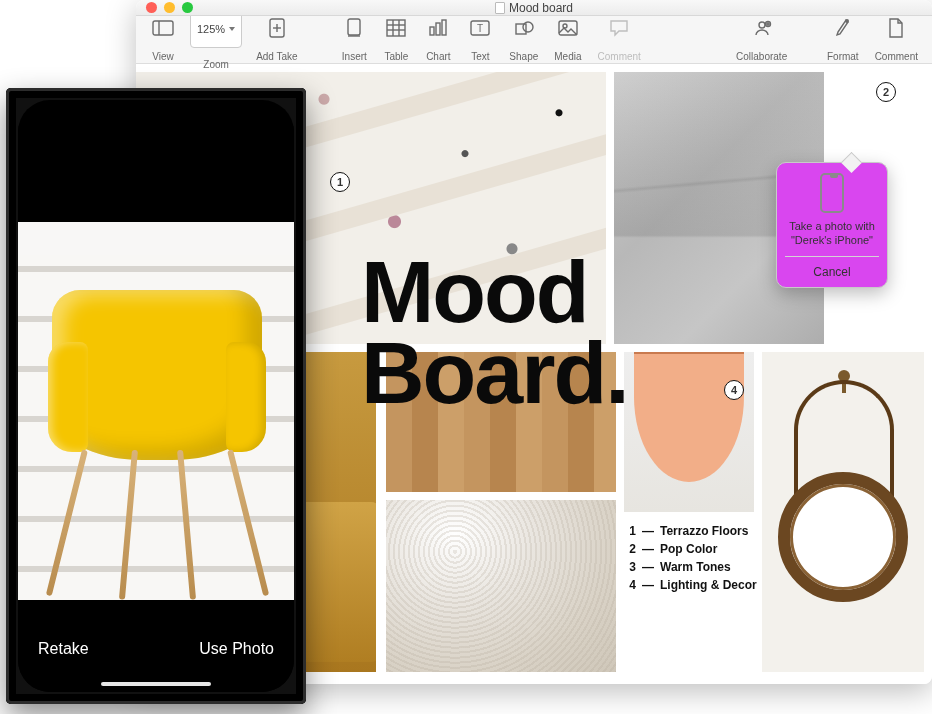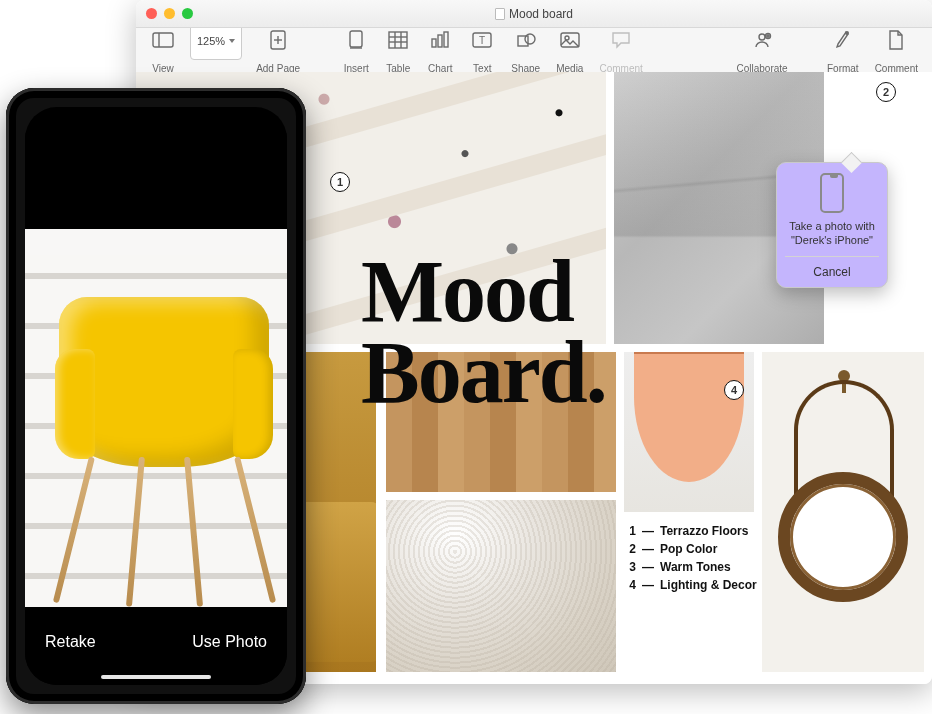--- a/index.html
+++ b/index.html
@@ -9,21 +9,21 @@
     background: #fff; position: relative; overflow: hidden;
     color: #333;
   }
   
   .mac-window {
     position: absolute; left: 136px; top: 0; width: 796px; height: 684px;
     background: #fff; border-radius: 8px; box-shadow: 0 8px 30px rgba(0,0,0,.25);
     overflow: hidden;
   }
   .titlebar {
-    height: 28px; background: linear-gradient(#f8f8f8,#ececec);
+    height: 16px; background: linear-gradient(#f8f8f8,#ececec);
     border-bottom: 1px solid #d8d8d8;
     display:flex; align-items:center; padding:0 10px; position:relative;
   }
   .traffic { display:flex; gap:7px; }
   .dot { width:11px; height:11px; border-radius:50%; }
   .dot.red{background:#ff5f57;} .dot.yel{background:#ffbd2e;} .dot.grn{background:#28c940;}
   .win-title { position:absolute; left:0; right:0; text-align:center; font-size:12px; color:#444; display:flex; align-items:center; justify-content:center; gap:4px;}
   .doc-ico{width:10px;height:12px;background:#fff;border:1px solid #bbb;border-radius:1px;display:inline-block;}
   .toolbar {
     height: 48px; background:#f6f6f6; border-bottom:1px solid #ddd;
@@ -67,30 +67,30 @@
   .lamp-shade{position:absolute;left:10px;top:0;width:110px;height:130px;background:#f2ae88;border-radius:0 0 55px 55px/0 0 85px 85px;border-top:2px solid #c97a4f;}
   .lamp-cap{position:absolute;left:60px;top:-10px;width:10px;height:14px;background:#b87148;border-radius:2px;}
   .tile.mirror{left:626px;top:280px;width:162px;height:320px;background:#f3f1ec;}
   .hook{position:absolute;left:76px;top:18px;width:12px;height:12px;background:#7a5a2c;border-radius:50%;}
   .hook::after{content:"";position:absolute;left:4px;top:11px;width:4px;height:12px;background:#7a5a2c;}
   .strap{position:absolute;left:32px;top:28px;width:100px;height:120px;border:4px solid #5a3a17;border-bottom:none;border-radius:80px 80px 0 0;}
   .mir-frame{position:absolute;left:16px;top:120px;width:130px;height:130px;border-radius:50%;background:#fff;border:12px solid #6b4721;box-shadow:inset 0 0 0 3px #8a6235;}
   .legend{position:absolute;left:488px;top:450px;width:200px;font-size:12px;font-weight:700;color:#111;line-height:1.5;}
   .legend-row{display:flex;gap:6px;}
   .legend-row .n{width:12px;text-align:right;}
-  .board-title{position:absolute;left:225px;top:180px;font-size:88px;font-weight:800;line-height:.92;letter-spacing:-2px;color:#0a0a0a;z-index:5;font-family:Liberation Serif, serif;}
+  .board-title{position:absolute;left:225px;top:180px;font-size:88px;font-weight:800;line-height:.92;letter-spacing:-2px;color:#0a0a0a;z-index:5;font-family:Liberation Sans, sans-serif;}
   
-  .popover{position:absolute;left:640px;top:90px;width:112px;background:#c4b5fd;border:1px solid #c9c9c9;border-radius:10px;box-shadow:0 6px 18px rgba(0,0,0,.25);padding:10px 8px 0;z-index:20;display:flex;flex-direction:column;align-items:center;justify-content:center;}
+  .popover{position:absolute;left:640px;top:90px;width:112px;background:#d946ef;border:1px solid #c9c9c9;border-radius:10px;box-shadow:0 6px 18px rgba(0,0,0,.25);padding:10px 8px 0;z-index:20;display:flex;flex-direction:column;align-items:center;justify-content:center;}
   .popover::before{content:"";position:absolute;top:-8px;right:28px;width:14px;height:14px;background:#f2f2f2;border-left:1px solid #c9c9c9;border-top:1px solid #c9c9c9;transform:rotate(45deg);}
   .pop-ico{width:24px;height:40px;border:2px solid #8a8a8a;border-radius:5px;margin-bottom:6px;position:relative;}
   .pop-ico::after{content:"";position:absolute;left:8px;top:0;width:8px;height:3px;background:#8a8a8a;border-radius:0 0 2px 2px;}
   .pop-txt{font-size:11px;text-align:center;color:#333;line-height:1.3;padding:0 2px;}
   .pop-cancel{margin-top:8px;width:100%;border-top:1px solid #d4d4d4;padding:8px 0;text-align:center;font-size:12px;color:#333;cursor:pointer;}
   
-  .iphone{position:absolute;left:6px;top:88px;width:300px;height:616px;background:#111;border-radius:28px;box-shadow:0 12px 30px rgba(0,0,0,.45), inset 0 0 0 3px #2c2c2c, inset 0 0 0 10px #000;padding:19px;z-index:40;}
+  .iphone{position:absolute;left:6px;top:88px;width:300px;height:616px;background:#111;border-radius:5px;box-shadow:0 12px 30px rgba(0,0,0,.45), inset 0 0 0 3px #2c2c2c, inset 0 0 0 10px #000;padding:12px;z-index:40;}
   .iph-screen{width:100%;height:100%;background:#000;border-radius:32px;position:relative;overflow:hidden;}
   .notch{position:absolute;top:0;left:50%;transform:translateX(-50%);width:140px;height:26px;background:#000;border-radius:0 0 16px 16px;z-index:5;}
   .cam-top{position:absolute;top:26px;left:0;right:0;height:96px;background:#000;}
   .brick{position:absolute;top:122px;left:0;right:0;height:378px;background:#fff;overflow:hidden;}
   .brick::before{content:"";position:absolute;inset:0;background:
     repeating-linear-gradient(180deg,#f8f7f5 0 44px,#d4d1cc 44px 50px),
     repeating-linear-gradient(90deg,transparent 0 80px,#d4d1cc 80px 86px);
     opacity:.9;}
   .chair{position:absolute;left:14px;top:150px;width:250px;height:360px;z-index:2;}
   .seat{position:absolute;left:20px;top:40px;width:210px;height:170px;background:#f5c500;border-radius:28px 28px 90px 90px/28px 28px 50px 50px;box-shadow:inset -16px -10px 20px rgba(0,0,0,.15), inset 12px 6px 18px rgba(255,255,255,.4);}
@@ -138,21 +138,21 @@
       <div class="lbl" style="font-size:10px;color:#666;margin-top:11px;">Zoom</div>
     </div>
     <div class="tb-btn">
       <div class="tb-ico">
           <svg width="18" height="20" viewBox="0 0 18 20">
             <rect x="2" y="1" width="14" height="18" rx="2"></rect>
             <line x1="9" y1="6" x2="9" y2="14"></line>
             <line x1="5" y1="10" x2="13" y2="10"></line>
           </svg>
         </div>
-      <div class="lbl">Add Page</div>
+      <div class="lbl">Add Take</div>
     </div>
 
     <div class="tb-spacer" style="flex:.35"></div>
 
     <div class="tb-btn">
       <div class="tb-ico">
           <svg width="18" height="20" viewBox="0 0 18 20">
             <rect x="3" y="1" width="12" height="16" rx="2"></rect>
             <line x1="3" y1="18" x2="15" y2="18"></line>
           </svg>

